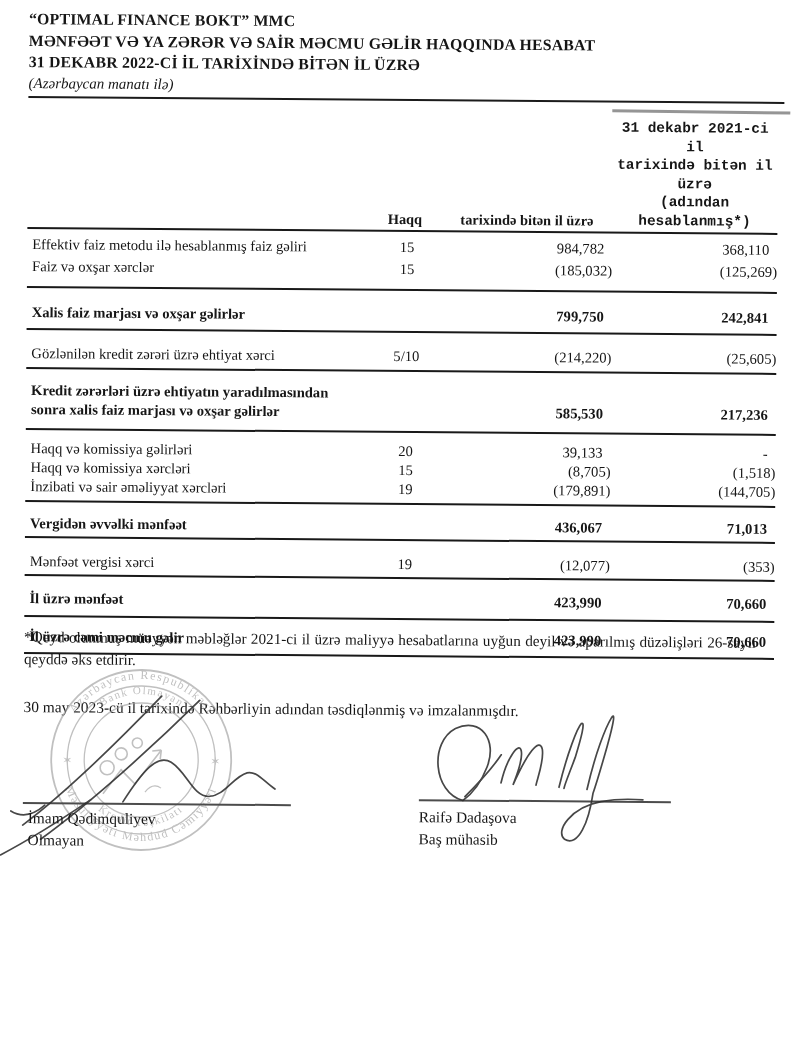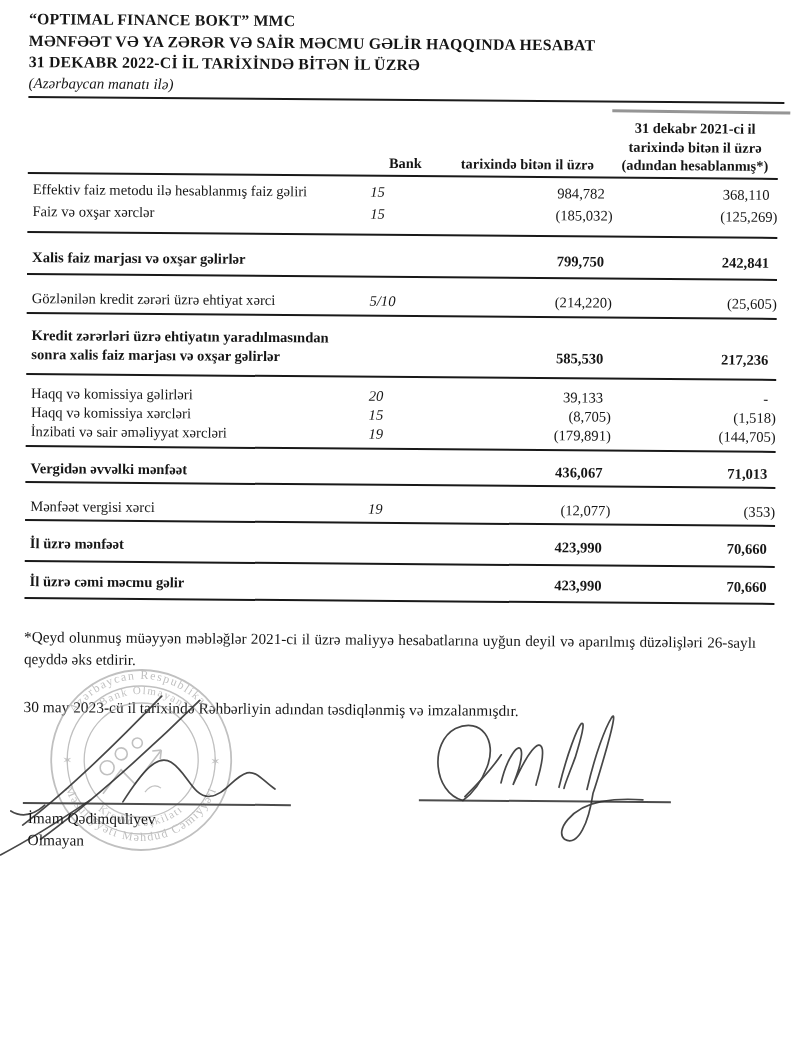--- a/index.html
+++ b/index.html
@@ -17,26 +17,26 @@
   .sub{font-style:italic;font-weight:400;font-size:15px;line-height:20px;}
   .head-rule{height:2px;background:#1b1b1b;margin-top:3px;}
 
   
   .fin-table{position:absolute;left:28px;top:117px;width:750px;font-size:14.6px;}
   .thead{display:flex;align-items:flex-end;border-bottom:2.5px solid #191919;padding-bottom:2px;}
   .th{font-weight:700;line-height:18.5px;text-align:center;font-size:14.4px;}
   .th-label{width:340px;}
   .th-note{width:75px;}
   .th-2022{width:169px;}
-  .th-2021{width:166px;}
+  .th-2021{width:166px;font-family:Liberation Mono, monospace;}
   .section{border-bottom:2.5px solid #191919;}
   .trow{display:flex;align-items:flex-end;line-height:19px;}
   .trow.bold{font-weight:700;}
   .c-label{width:340px;padding-left:5px;white-space:nowrap;}
-  .c-note{width:75px;text-align:left;font-style:italic;}
+  .c-note{width:75px;text-align:center;}
   .c-num{width:169px;text-align:right;}
   .c-num2{width:166px;}
   .c-num.pad{box-sizing:border-box;padding-right:8px;}
   .s1{padding:6px 0 7px;} .s1 .trow{margin-bottom:3px;}
   .s2{padding:15px 0 6px;}
   .s3{padding:14px 0 4px;}
   .s4{padding:12px 0 9px;}
   .s5{padding:9px 0 4px;}
   .s6{padding:12px 0 3px;}
   .s7{padding:14px 0 3px;}
@@ -73,21 +73,21 @@
     <div class="hl">31 DEKABR 2022-Cİ İL TARİXİNDƏ BİTƏN İL ÜZRƏ</div>
     <div class="sub">(Azərbaycan manatı ilə)</div>
     <div class="head-rule"></div>
   </div>
 
   <div class="streak"></div>
 
   <div class="fin-table">
     <div class="thead">
       <div class="th th-label"></div>
-      <div class="th th-note">Bank</div>
+      <div class="th th-note">Haqq</div>
       <div class="th th-2022">
         <div>tarixində bitən il üzrə</div>
       </div>
       <div class="th th-2021">
         <div>31 dekabr 2021-ci il</div>
         <div>tarixində bitən il üzrə</div>
         <div>(adından hesablanmış*)</div>
       </div>
     </div>
     <div id="tbl-body">
@@ -270,14 +270,18 @@
         <path d="M 564,786 C 572,752 582,726 586,722 C 590,720 586,736 580,756 C 575,770 570,782 569,787"></path>
         <path d="M 592,788 C 600,752 610,726 616,716 C 620,710 618,722 612,744 C 606,766 600,786 598,792 C 594,820 584,846 570,838 C 560,830 576,806 606,800 C 622,797 636,797 648,798"></path>
       </g>
     </g>
   </svg>
 
   <div class="sigblock sig-left">
     <div>İmam Qədimquliyev</div>
     <div>Olmayan</div>
   </div>
+  <div class="sigblock sig-right">
+    <div>Raifə Dadaşova</div>
+    <div>Baş mühasib</div>
+  </div>
 
 </div>
 
 </body></html>

